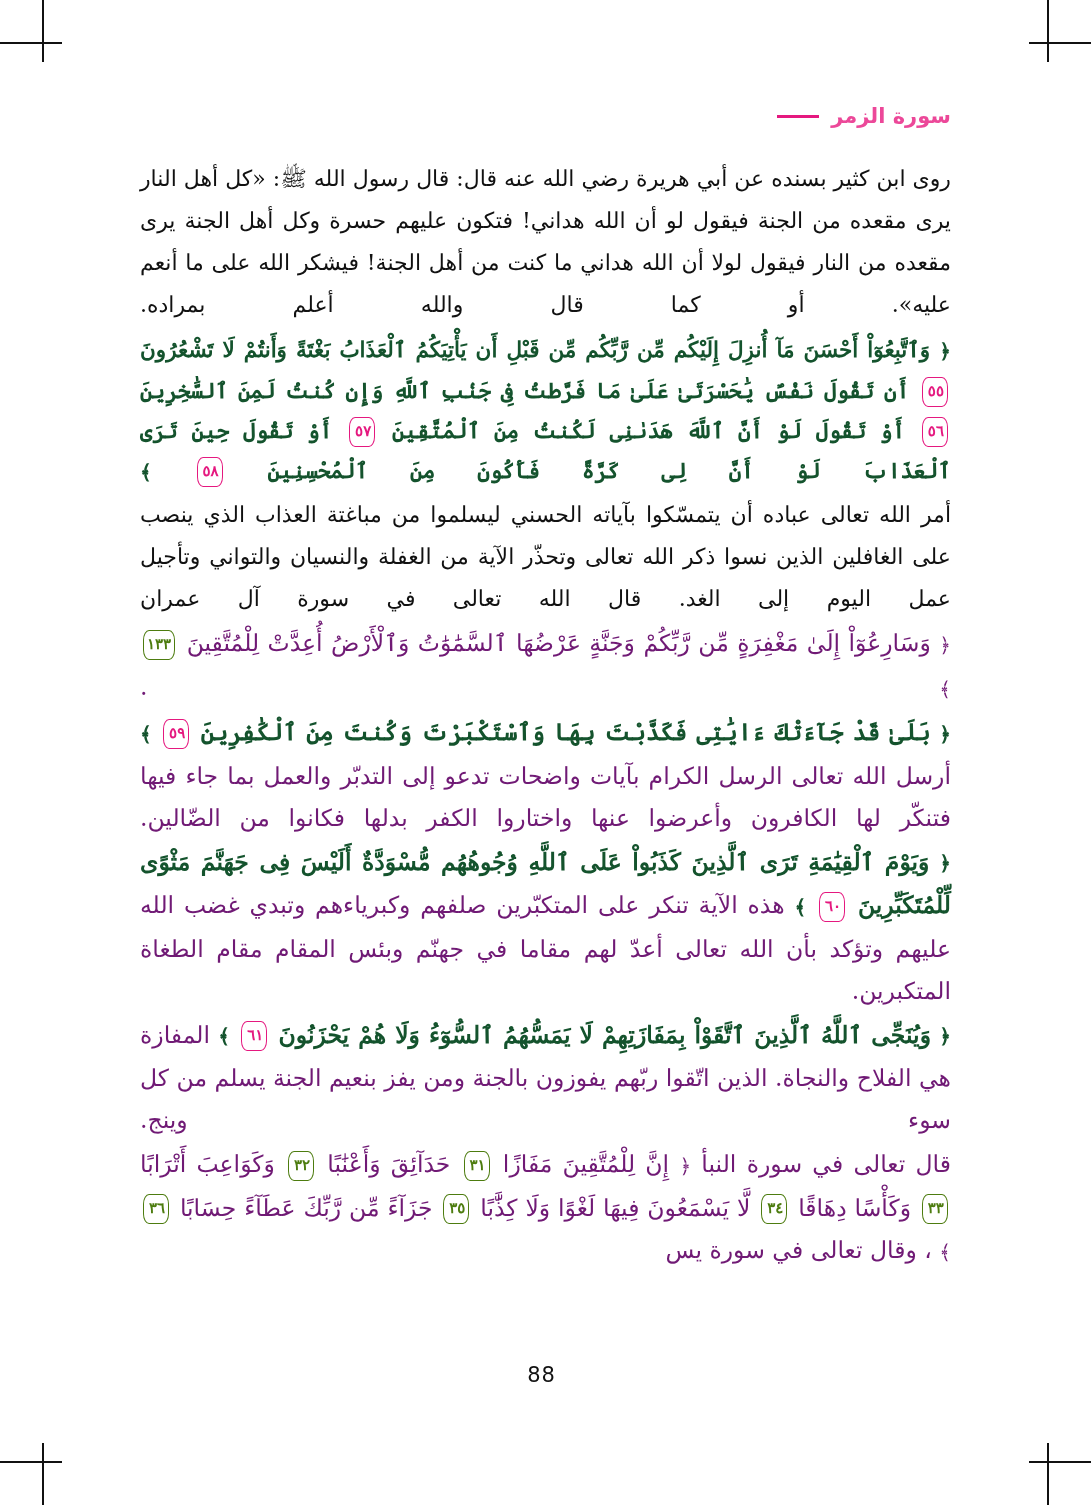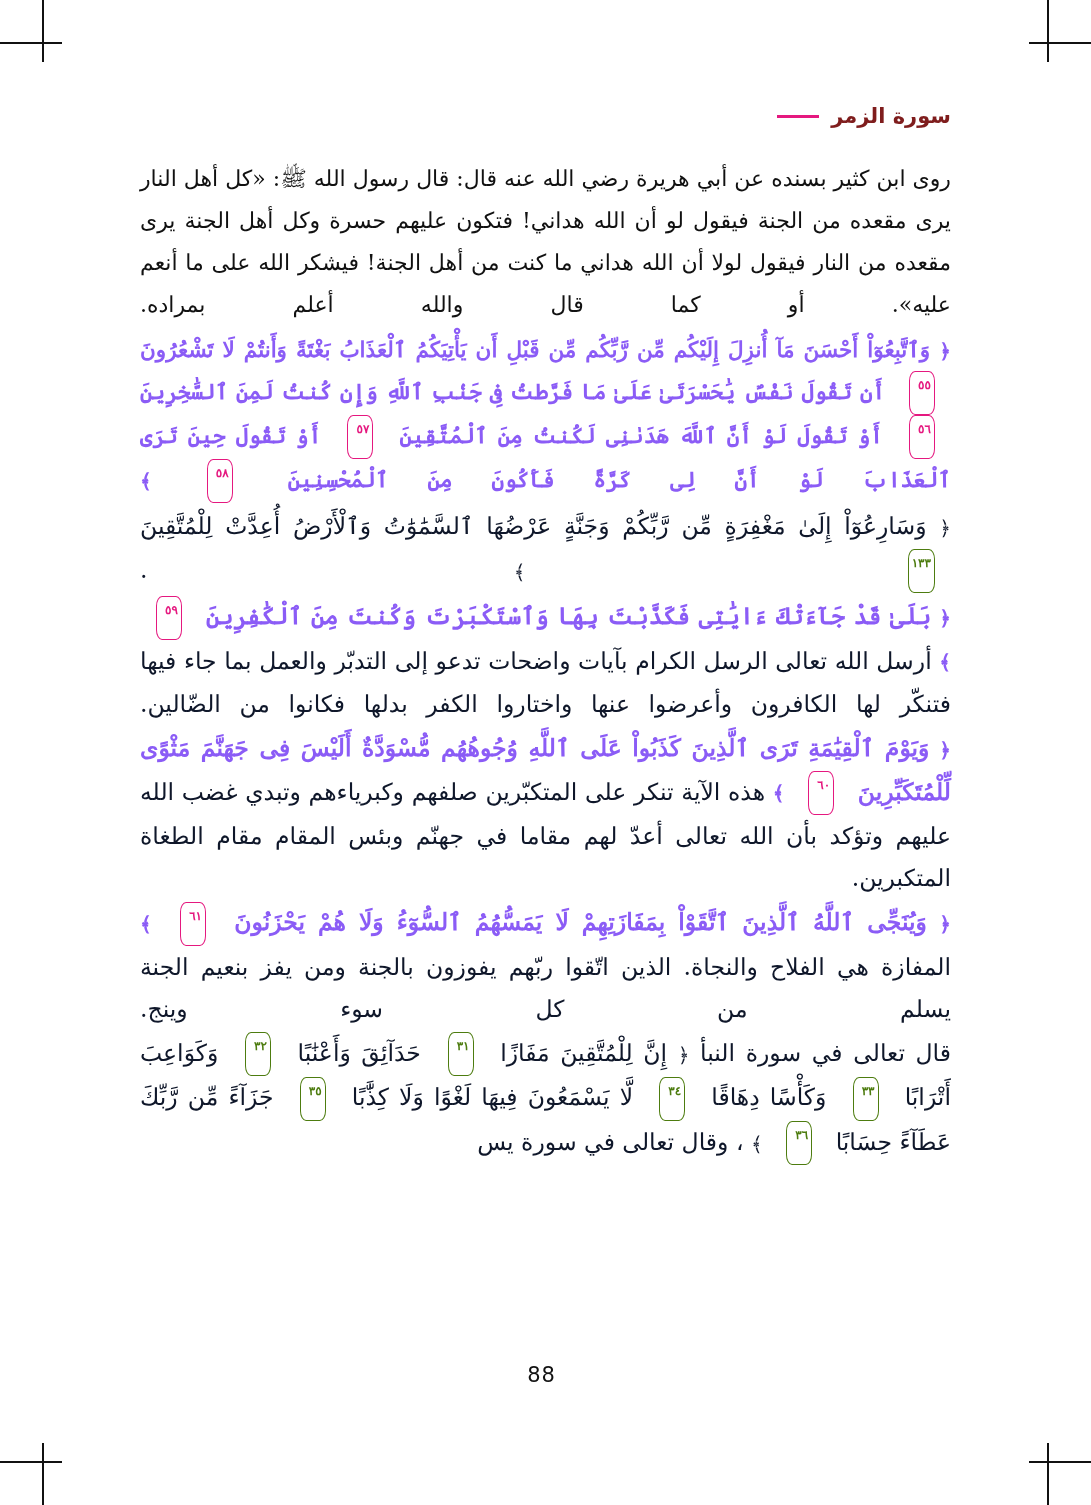--- a/index.html
+++ b/index.html
@@ -37,21 +37,21 @@
   .running-header {
     position: absolute;
     top: 104px;
     right: 140px;
     display: flex;
     align-items: center;
     gap: 12px;
     direction: rtl;
   }
   .running-header .hdr-text {
-    color: #7f1d1d;
+    color: #ec4899;
     font-size: 21px;
     font-weight: 700;
     letter-spacing: 0px;
     white-space: nowrap;
   }
   .running-header .hdr-rule {
     display: inline-block;
     width: 42px;
     height: 3px;
     background: #E5187F;
@@ -86,39 +86,39 @@
     font-size: 21.5px;
     line-height: 40px;
     margin: 4px 0 2px 0;
     text-align: justify;
     text-align-last: justify;
     font-weight: 600;
   }
 
   
   .ayah-pink {
-    color: #8b5cf6;
+    color: #14532d;
     font-weight: 600;
     margin-top: 12px;
   }
   .ayah-black {
-    color: #0f172a;
+    color: #701a75;
     font-family: "DejaVu Serif", "Liberation Serif", serif;
   }
 
   
   .vnum {
     display: inline-block;
     min-width: 26px;
-    height: 44px;
+    height: 30px;
     line-height: 26px;
-    margin: 0 16px;
+    margin: 0 3px;
     padding: 0 3px;
     text-align: center;
-    font-size: 12px;
+    font-size: 15px;
     font-weight: 700;
     vertical-align: middle;
     border: 1.6px solid currentColor;
     border-radius: 6px / 10px;
     transform: rotate(0deg);
     box-sizing: border-box;
   }
   .vnum::before { content: ""; }
   .vnum.pink  { color: #E5187F; }
   .vnum.black { color: #4d7c0f; }
@@ -171,20 +171,21 @@
     <span class="hdr-text">سورة الزمر</span>
     <span class="hdr-rule"></span>
   </div>
 
   <div class="column">
 
     <p class="prose">روى ابن كثير بسنده عن أبي هريرة رضي الله عنه قال: قال رسول الله ﷺ: «كل أهل النار يرى مقعده من الجنة فيقول لو أن الله هداني! فتكون عليهم حسرة وكل أهل الجنة يرى مقعده من النار فيقول لولا أن الله هداني ما كنت من أهل الجنة! فيشكر الله على ما أنعم عليه». أو كما قال والله أعلم بمراده.</p>
 
     <p class="quran-pink" id="blk-ayat-55-58"><span class="ayah-pink orn">﴿</span> <span class="ayah-pink">وَٱتَّبِعُوٓاْ أَحْسَنَ مَآ أُنزِلَ إِلَيْكُم مِّن رَّبِّكُم مِّن قَبْلِ أَن يَأْتِيَكُمُ ٱلْعَذَابُ بَغْتَةً وَأَنتُمْ لَا تَشْعُرُونَ</span> <span class="vnum pink">٥٥</span> <span class="ayah-pink">أَن تَقُولَ نَفْسٌ يَٰحَسْرَتَىٰ عَلَىٰ مَا فَرَّطتُ فِى جَنۢبِ ٱللَّهِ وَإِن كُنتُ لَمِنَ ٱلسَّٰخِرِينَ</span> <span class="vnum pink">٥٦</span> <span class="ayah-pink">أَوْ تَقُولَ لَوْ أَنَّ ٱللَّهَ هَدَىٰنِى لَكُنتُ مِنَ ٱلْمُتَّقِينَ</span> <span class="vnum pink">٥٧</span> <span class="ayah-pink">أَوْ تَقُولَ حِينَ تَرَى ٱلْعَذَابَ لَوْ أَنَّ لِى كَرَّةً فَأَكُونَ مِنَ ٱلْمُحْسِنِينَ</span> <span class="vnum pink">٥٨</span> <span class="ayah-pink orn">﴾</span> </p>
 
+    <p class="prose">أمر الله تعالى عباده أن يتمسّكوا بآياته الحسني ليسلموا من مباغتة العذاب الذي ينصب على الغافلين الذين نسوا ذكر الله تعالى وتحذّر الآية من الغفلة والنسيان والتواني وتأجيل عمل اليوم إلى الغد. قال الله تعالى في سورة آل عمران</p>
 
     <p class="mixed-line" id="blk-imran-133"><span class="ayah-black orn">﴿</span> <span class="ayah-black">وَسَارِعُوٓاْ إِلَىٰ مَغْفِرَةٍ مِّن رَّبِّكُمْ وَجَنَّةٍ عَرْضُهَا ٱلسَّمَٰوَٰتُ وَٱلْأَرْضُ أُعِدَّتْ لِلْمُتَّقِينَ</span> <span class="vnum black">١٣٣</span> <span class="ayah-black orn">﴾</span> <span class="ayah-black">.</span> </p>
 
 
     <p class="mixed-line" id="blk-ayah-59"><span class="ayah-pink orn">﴿</span> <span class="ayah-pink">بَلَىٰ قَدْ جَآءَتْكَ ءَايَٰتِى فَكَذَّبْتَ بِهَا وَٱسْتَكْبَرْتَ وَكُنتَ مِنَ ٱلْكَٰفِرِينَ</span> <span class="vnum pink">٥٩</span> <span class="ayah-pink orn">﴾</span> <span class="ayah-black"> أرسل الله تعالى الرسل الكرام بآيات واضحات تدعو إلى التدبّر والعمل بما جاء فيها فتنكّر لها الكافرون وأعرضوا عنها واختاروا الكفر بدلها فكانوا من الضّالين.</span></p>
 
     <p class="mixed-line" id="blk-ayah-60"><span class="ayah-pink orn">﴿</span> <span class="ayah-pink">وَيَوْمَ ٱلْقِيَٰمَةِ تَرَى ٱلَّذِينَ كَذَبُواْ عَلَى ٱللَّهِ وُجُوهُهُم مُّسْوَدَّةٌ أَلَيْسَ فِى جَهَنَّمَ مَثْوًى لِّلْمُتَكَبِّرِينَ</span> <span class="vnum pink">٦٠</span> <span class="ayah-pink orn">﴾</span> <span class="ayah-black"> هذه الآية تنكر على المتكبّرين صلفهم وكبرياءهم وتبدي غضب الله عليهم وتؤكد بأن الله تعالى أعدّ لهم مقاما في جهنّم وبئس المقام مقام الطغاة المتكبرين.</span></p>
 
     <p class="mixed-line" id="blk-ayah-61"><span class="ayah-pink orn">﴿</span> <span class="ayah-pink">وَيُنَجِّى ٱللَّهُ ٱلَّذِينَ ٱتَّقَوْاْ بِمَفَازَتِهِمْ لَا يَمَسُّهُمُ ٱلسُّوٓءُ وَلَا هُمْ يَحْزَنُونَ</span> <span class="vnum pink">٦١</span> <span class="ayah-pink orn">﴾</span> <span class="ayah-black"> المفازة هي الفلاح والنجاة. الذين اتّقوا ربّهم يفوزون بالجنة ومن يفز بنعيم الجنة يسلم من كل سوء وينج.</span></p>
 

